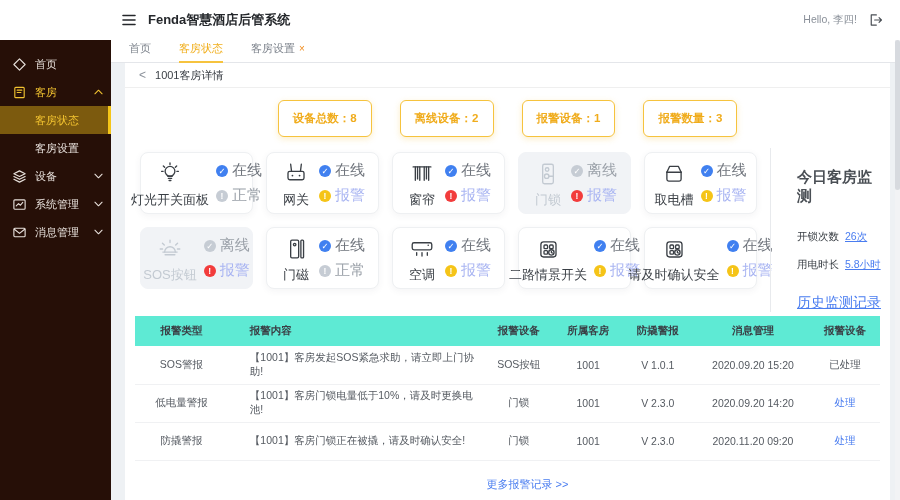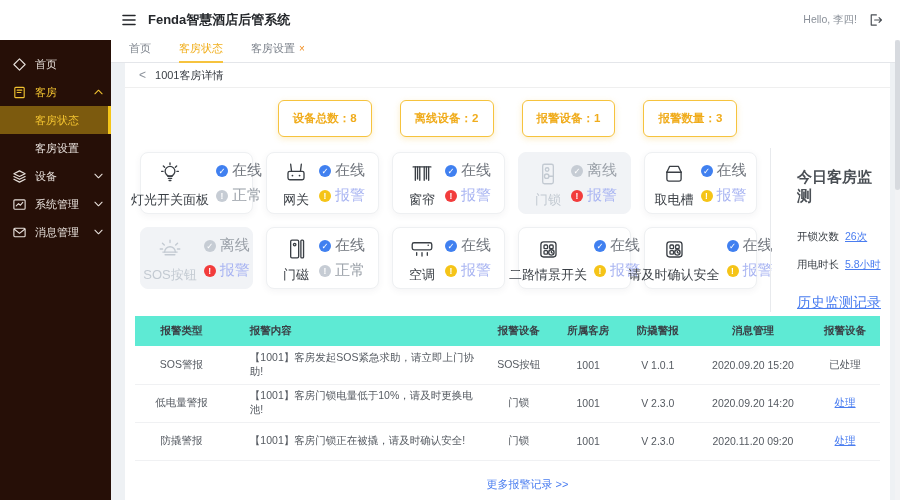--- a/index.html
+++ b/index.html
@@ -89,21 +89,21 @@
   
   table { width:calc(100% - 20px); margin:4px 10px 0 10px; border-collapse:collapse; }
   thead th { background:#5eead4; height:30px; font-size:10.5px; color:#3a3f45;
     font-weight:bold; text-align:center; }
   tbody td { height:38px; font-size:10.5px; color:#555a61; text-align:center;
     border-bottom:1px solid #f0f1f3; }
   td.c-content, th.c-content { text-align:left; padding-left:22px; }
   th:nth-child(1){width:105px;} th.c-content{width:285px;} th:nth-child(3){width:85px;}
   th:nth-child(4){width:70px;} th:nth-child(5){width:85px;} th:nth-child(6){width:125px;}
   th:nth-child(7){width:80px;}
-  td a.handle { color:#4a7df0; text-decoration:underline; cursor:pointer; }
+  td a.handle { color:#4a7df0; cursor:pointer; }
 
   .footer { text-align:center; padding-top:13px; }
   .footer a { font-size:11px; color:#4a7df0; cursor:pointer; text-decoration:none;margin-left:40px; }
 
   
   .scrollbar { position:absolute; right:0; top:40px; bottom:0; width:5px; background:#f2f3f5; }
   .scrollbar .thumb { position:absolute; top:0; width:5px; height:150px; background:#d7dadf; border-radius:3px; }
 </style>
 </head>
 <body>

